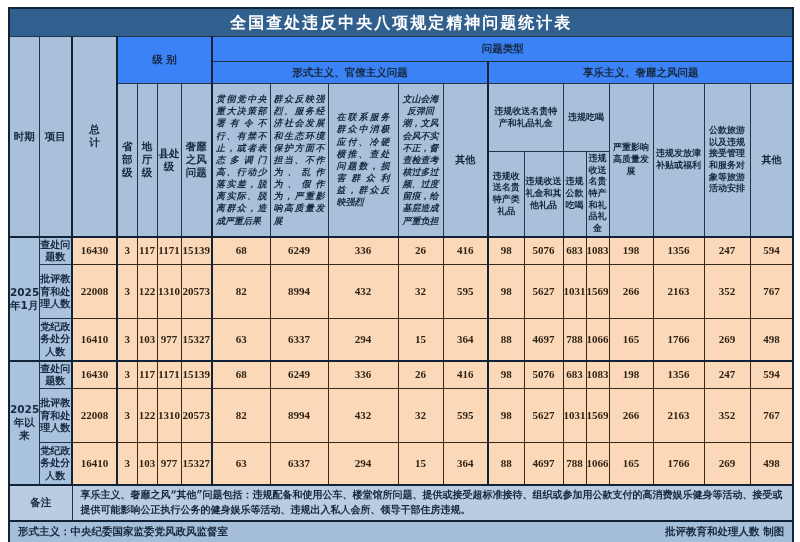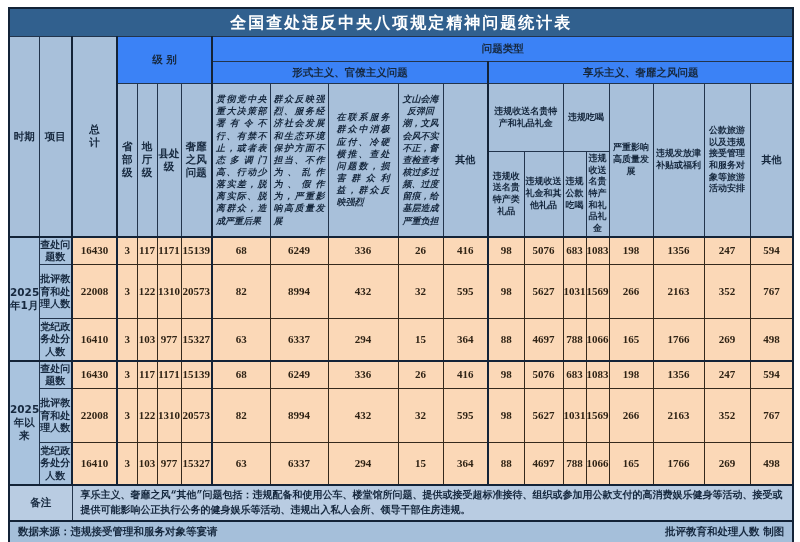--- a/index.html
+++ b/index.html
@@ -261,20 +261,20 @@
   </tr>
 
   <tr style="height:30px">
     <td colspan="2" class="notelab bt2">备注</td>
     <td colspan="18" class="notetxt bt2">享乐主义、奢靡之风“其他”问题包括：违规配备和使用公车、楼堂馆所问题、提供或接受超标准接待、组织或参加用公款支付的高消费娱乐健身等活动、接受或提供可能影响公正执行公务的健身娱乐等活动、违规出入私人会所、领导干部住房违规。</td>
   </tr>
 
   <tr style="height:22px">
     <td colspan="20" class="src bt2">
       <div class="srcflex">
-        <span>数据来源：违规接受管理和服务对象等宴请</span>
+        <span>形式主义：中央纪委国家监委党风政风监督室</span>
         <span>批评教育和处理人数 制图</span>
       </div>
     </td>
   </tr>
 </tbody>
     </table>
 </div>
 
 </body></html>

